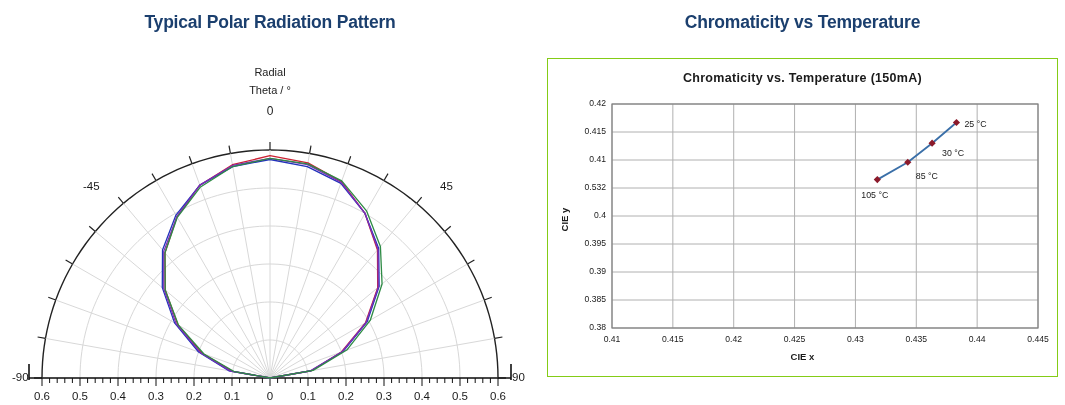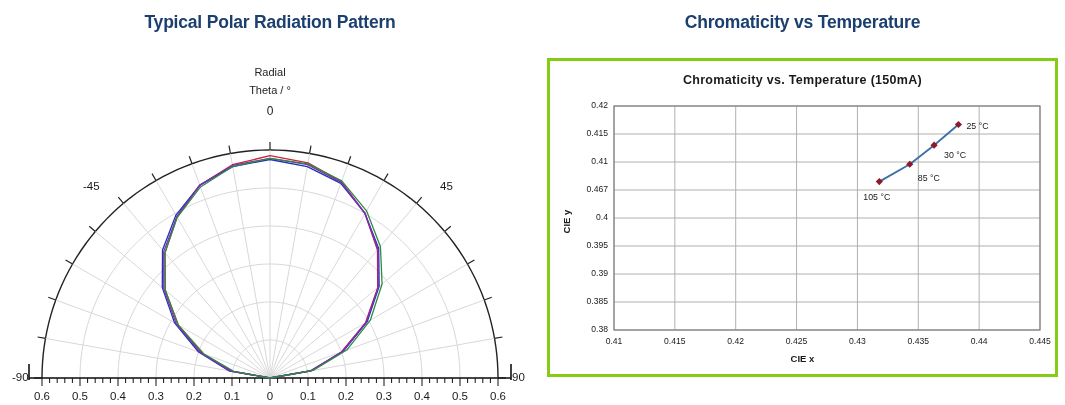--- a/index.html
+++ b/index.html
@@ -34,21 +34,21 @@
   #polar-ang-neg90{left:12px;top:321px;font-size:11.5px;}
   #polar-ang-pos90{left:512px;top:321px;font-size:11.5px;}
   .polar-tick-lbl{
     position:absolute;font-size:11.5px;color:#1a1a1a;
     width:30px;text-align:center;top:340px;
   }
 
   
   #cie-frame{
     position:absolute;left:7px;top:58px;width:511px;height:319px;
-    border:3px solid #84cc16;background:#fff;box-sizing:border-box;
+    border:1px solid #84cc16;background:#fff;box-sizing:border-box;
   }
   #cie-title{
     position:absolute;left:0;top:12px;width:100%;text-align:center;
     font-size:12.5px;font-weight:bold;color:#1a1a1a;letter-spacing:0.3px;
   }
   #cie-svg{position:absolute;left:0;top:0;}
   .cie-ytick{
     position:absolute;font-size:8.6px;color:#1a1a1a;
     text-align:right;width:40px;
   }
@@ -252,21 +252,21 @@
         <polygon points="408.45142857142883 59.87999999999982 412.05142857142886 63.47999999999982 408.45142857142883 67.07999999999981 404.8514285714288 63.47999999999982" fill="#8b1a2b"></polygon>
       </svg>
 
     <div id="cie-ylabel">CIE y</div>
     <div id="cie-xlabel">CIE x</div>
 
     <div id="cie-tick-layer">
         <div class="cie-ytick" style="left: 18px; top: 39px;">0.42</div>
         <div class="cie-ytick" style="left: 18px; top: 67px;">0.415</div>
         <div class="cie-ytick" style="left: 18px; top: 95px;">0.41</div>
-        <div class="cie-ytick" style="left: 18px; top: 123px;">0.467</div>
+        <div class="cie-ytick" style="left: 18px; top: 123px;">0.532</div>
         <div class="cie-ytick" style="left: 18px; top: 151px;">0.4</div>
         <div class="cie-ytick" style="left: 18px; top: 179px;">0.395</div>
         <div class="cie-ytick" style="left: 18px; top: 207px;">0.39</div>
         <div class="cie-ytick" style="left: 18px; top: 235px;">0.385</div>
         <div class="cie-ytick" style="left: 18px; top: 263px;">0.38</div>
         <div class="cie-xtick" style="left: 44px; top: 275px;">0.41</div>
         <div class="cie-xtick" style="left: 104.857px; top: 275px;">0.415</div>
         <div class="cie-xtick" style="left: 165.714px; top: 275px;">0.42</div>
         <div class="cie-xtick" style="left: 226.571px; top: 275px;">0.425</div>
         <div class="cie-xtick" style="left: 287.429px; top: 275px;">0.43</div>

